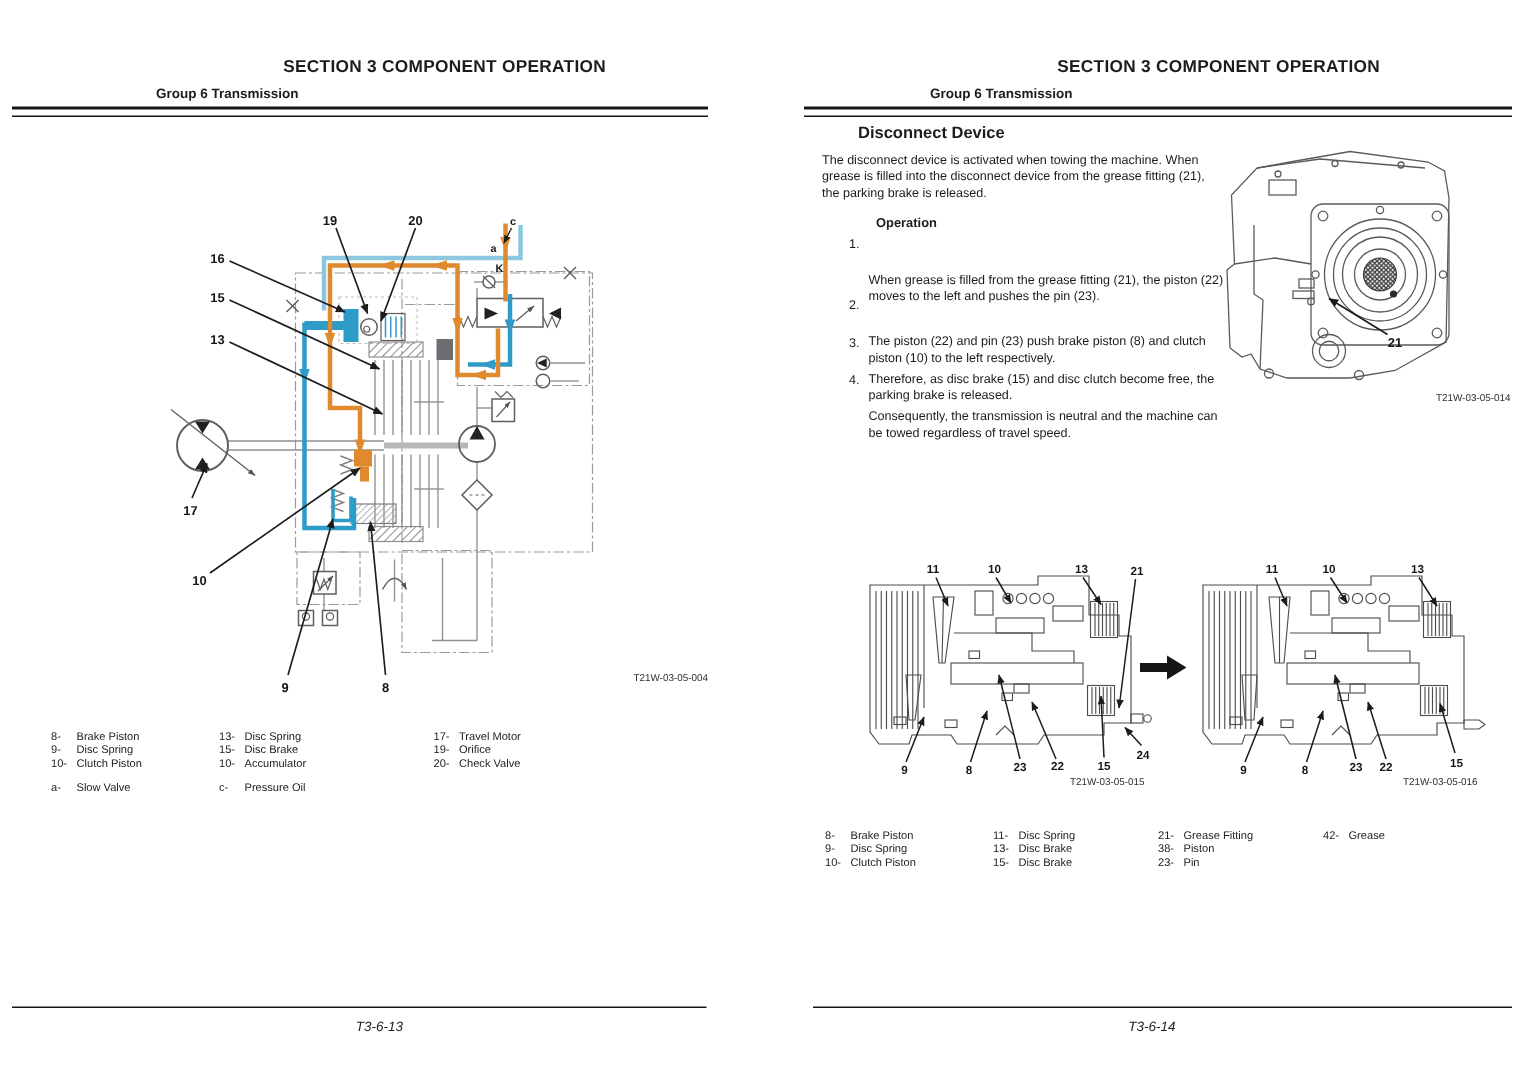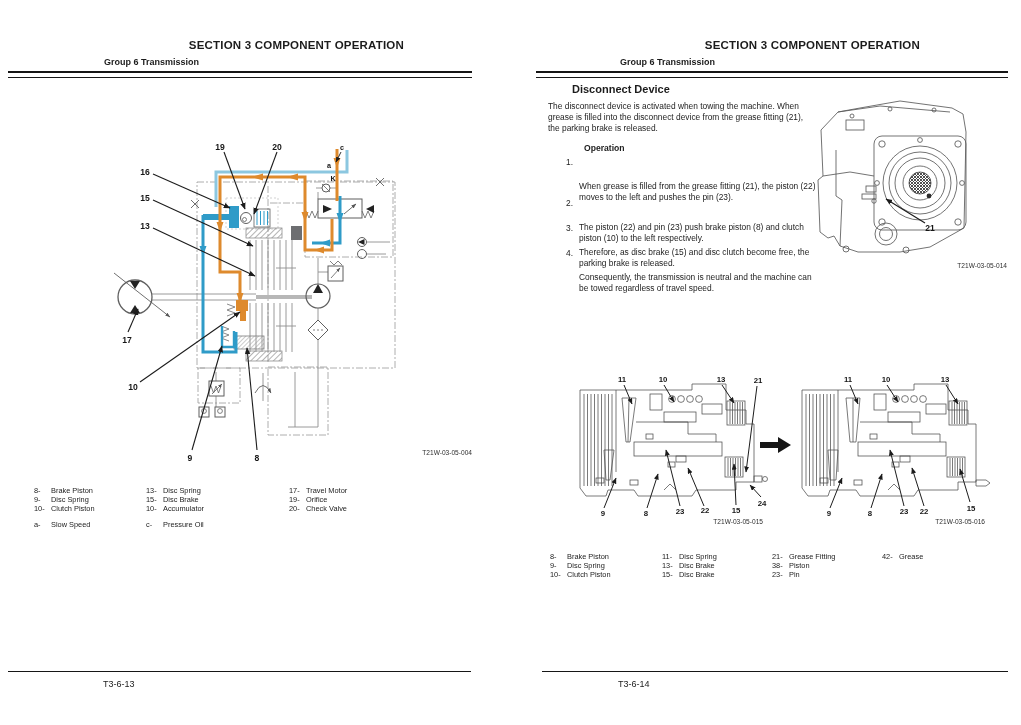--- a/index.html
+++ b/index.html
@@ -2,21 +2,21 @@
 <html><head>
 <meta charset="utf-8">
 <style>
   html,body{margin:0;padding:0;background:#ffffff;}
   body{width:1021px;height:725px;position:relative;font-family:"Liberation Sans",sans-serif;color:#1c1c1c;overflow:hidden;}
   .abs{position:absolute;}
   .pg-title{font-size:11.5px;font-weight:bold;text-align:right;letter-spacing:.2px;}
   .pg-sub{font-size:9px;font-weight:bold;text-align:left;}
   .dbl-rule{height:4px;border-top:2px solid #161616;border-bottom:1px solid #161616;}
   .ftr-rule{height:0;border-top:1.6px solid #161616;}
-  .ftr-num{font-size:9px;}
+  .ftr-num{font-size:9px;text-align:center;font-style:italic;}
   .cap{font-size:6.6px;color:#2e2e2e;}
   .sec-title{font-size:11px;font-weight:bold;padding-left:24px;}
   .body-txt{font-size:8.4px;line-height:11px;}
   .op-title{font-size:8.6px;font-weight:bold;}
   .step{display:flex;font-size:8.4px;line-height:10.8px;}
   .step .n{width:13px;flex:none;}
   .step .t{width:242px;margin-top:24px;}
   .lg-row{display:flex;font-size:7.4px;line-height:8.9px;white-space:nowrap;}
   .lg-row .n{width:17px;flex:none;}
   svg text{font-family:"Liberation Sans",sans-serif;}
@@ -244,21 +244,21 @@
       <span class="n">19-</span>
       <span>Orifice</span>
     </div>
   <div class="lg-row">
       <span class="n">20-</span>
       <span>Check Valve</span>
     </div>
 </div>
 <div class="abs lg-row" style="left:34px;top:521px;">
     <span class="n">a-</span>
-    <span>Slow Speed</span>
+    <span>Slow Valve</span>
   </div>
 <div class="abs lg-row" style="left:146px;top:521px;">
     <span class="n">c-</span>
     <span>Pressure Oil</span>
   </div>
 
 <div class="abs ftr-rule" style="left:8px;top:671px;width:463px;"></div>
 <div class="abs ftr-num" style="left:103px;top:679px;width:300px;">T3-6-13</div>
 
 <div class="abs pg-title" style="left:620px;top:39px;width:300px;">SECTION 3 COMPONENT OPERATION</div>

